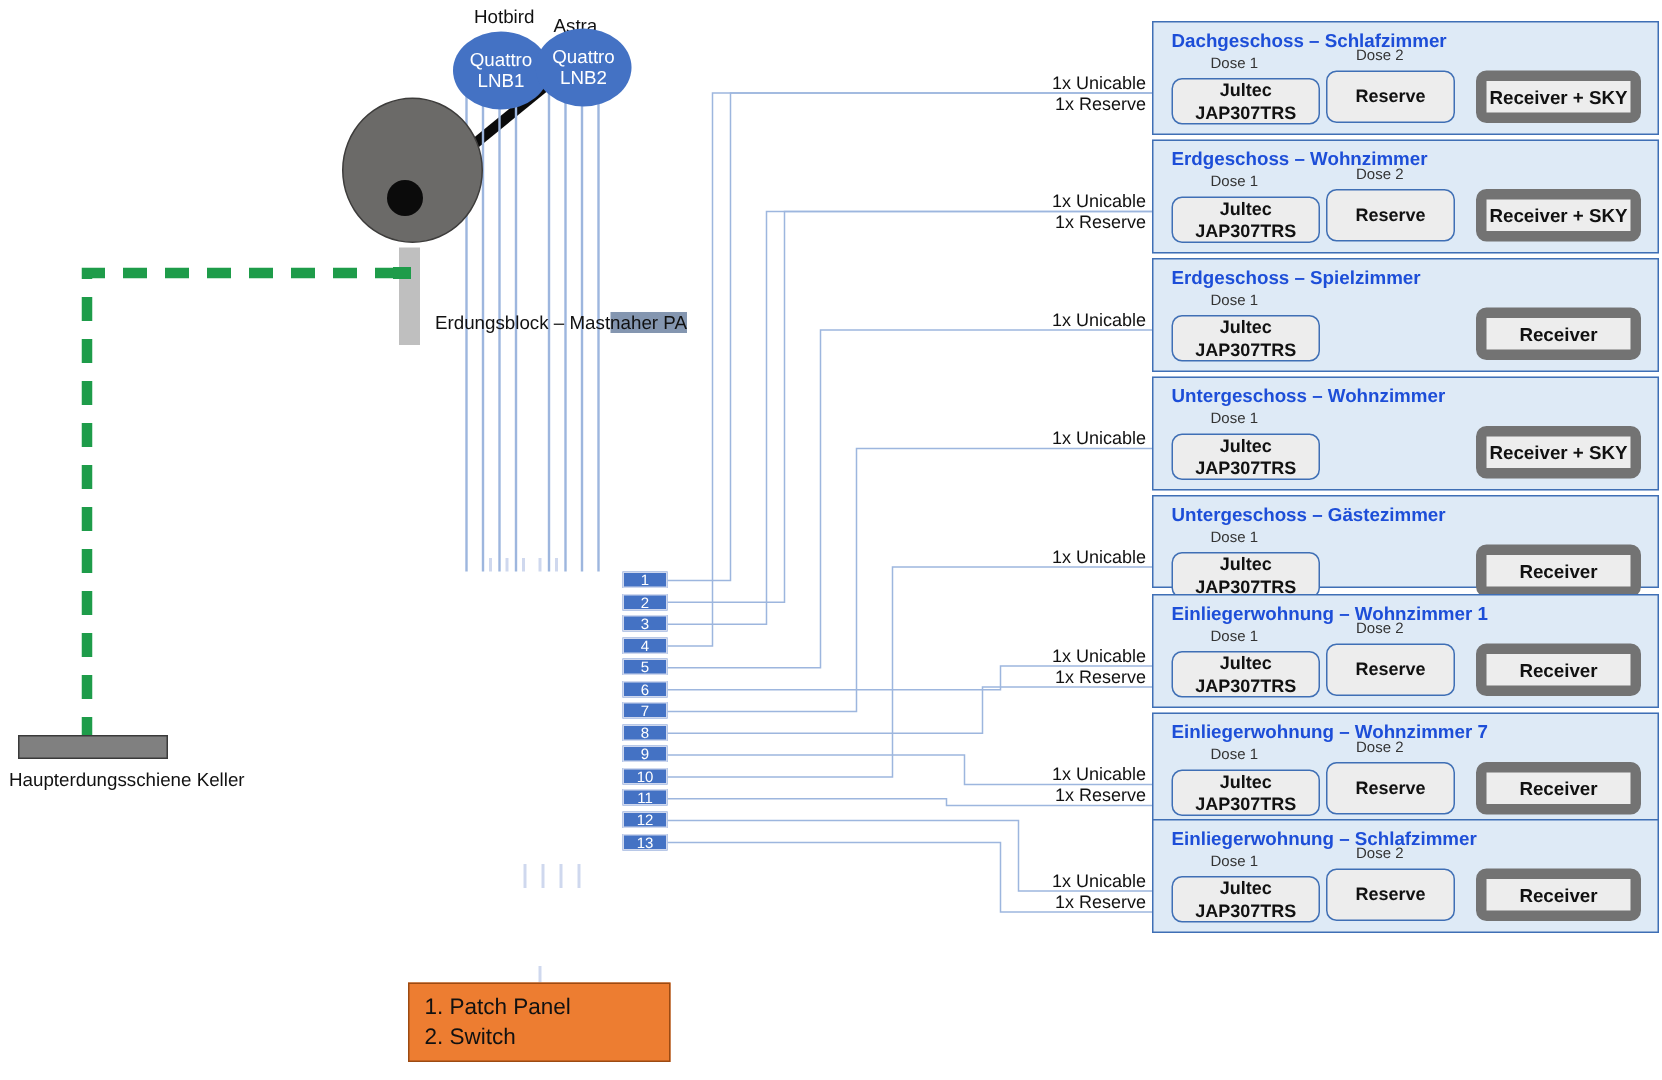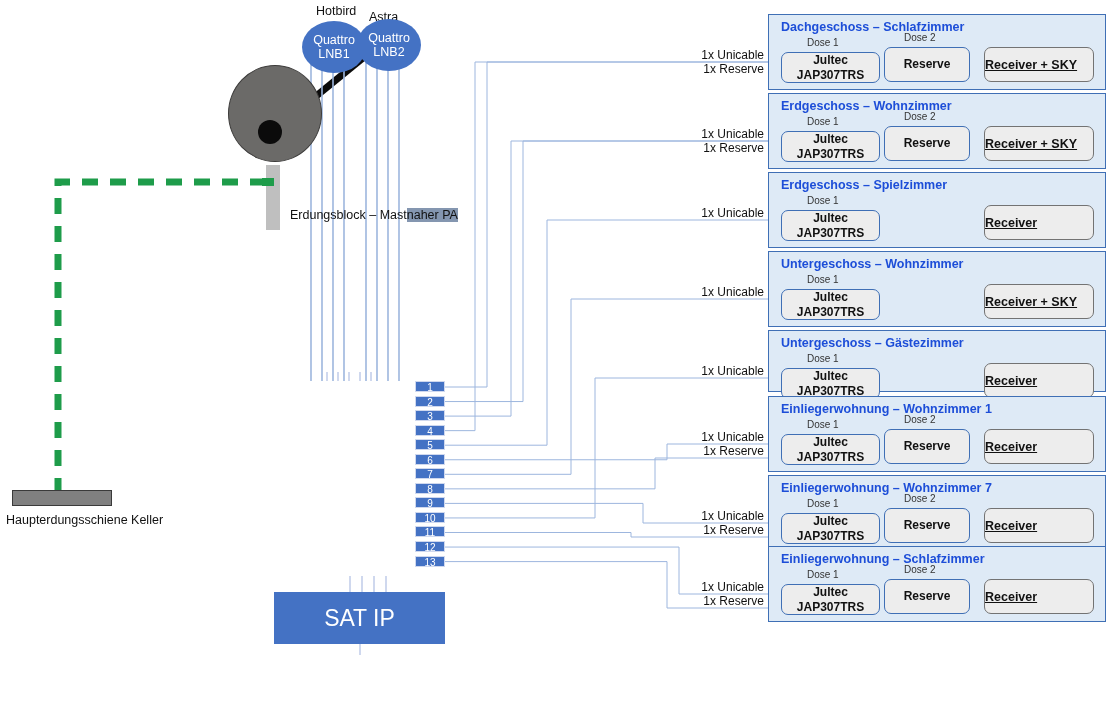--- a/index.html
+++ b/index.html
@@ -46,23 +46,23 @@
 
   
   .room{position:absolute;left:768px;width:338px;background:#DEEAF6;border:1px solid #3F6FB5;
         box-sizing:border-box;}
   .room-title{position:absolute;left:12px;top:5px;font-size:12.5px;font-weight:bold;color:#1d4ed8;
               white-space:nowrap;}
   .dose-cap{position:absolute;font-size:10px;color:#333;}
   .dose{position:absolute;background:#EDEDED;border:1px solid #3F6FB5;border-radius:7px;
         box-sizing:border-box;display:flex;flex-direction:column;align-items:center;
         justify-content:center;font-size:12px;font-weight:bold;color:#111;line-height:15px;}
-  .recv{position:absolute;background:#EDEDED;border:1px solid #737373;border-radius:7px;
-        box-sizing:border-box;display:flex;align-items:center;justify-content:flex-start;
-        font-size:12.5px;font-weight:bold;color:#111;text-decoration:underline;}
+  .recv{position:absolute;background:#EDEDED;border:7px solid #737373;border-radius:7px;
+        box-sizing:border-box;display:flex;align-items:center;justify-content:center;
+        font-size:12.5px;font-weight:bold;color:#111;}
   .cablelbl{position:absolute;font-size:12px;color:#111;text-align:right;white-space:nowrap;
             width:78px;}
 </style>
 </head>
 <body>
 
 <div class="stage">
 
   <svg class="wires" id="wires">
       <line x1="272" y1="132" x2="385" y2="40" stroke="#0b0b0b" stroke-width="7"></line>
@@ -134,22 +134,23 @@
       <div class="port">6</div>
       <div class="port">7</div>
       <div class="port">8</div>
       <div class="port">9</div>
       <div class="port">10</div>
       <div class="port">11</div>
       <div class="port">12</div>
       <div class="port">13</div>
     </div>
 
-  <div class="satip">
-    <span>SAT IP</span>
+  <div class="patch">
+    <span>1. Patch Panel</span>
+    <span>2. Switch</span>
   </div>
 
   <div id="rooms">
       <div class="room" style="top: 14px; height: 76px;">
         <div class="room-title">Dachgeschoss – Schlafzimmer</div>
         <div class="dose-cap" style="left: 38px; top: 22px;">Dose 1</div>
         <div class="dose" style="left: 12px; top: 37px; width: 99px; height: 31px;">
           <span>Jultec</span>
           <span>JAP307TRS</span>
         </div>

